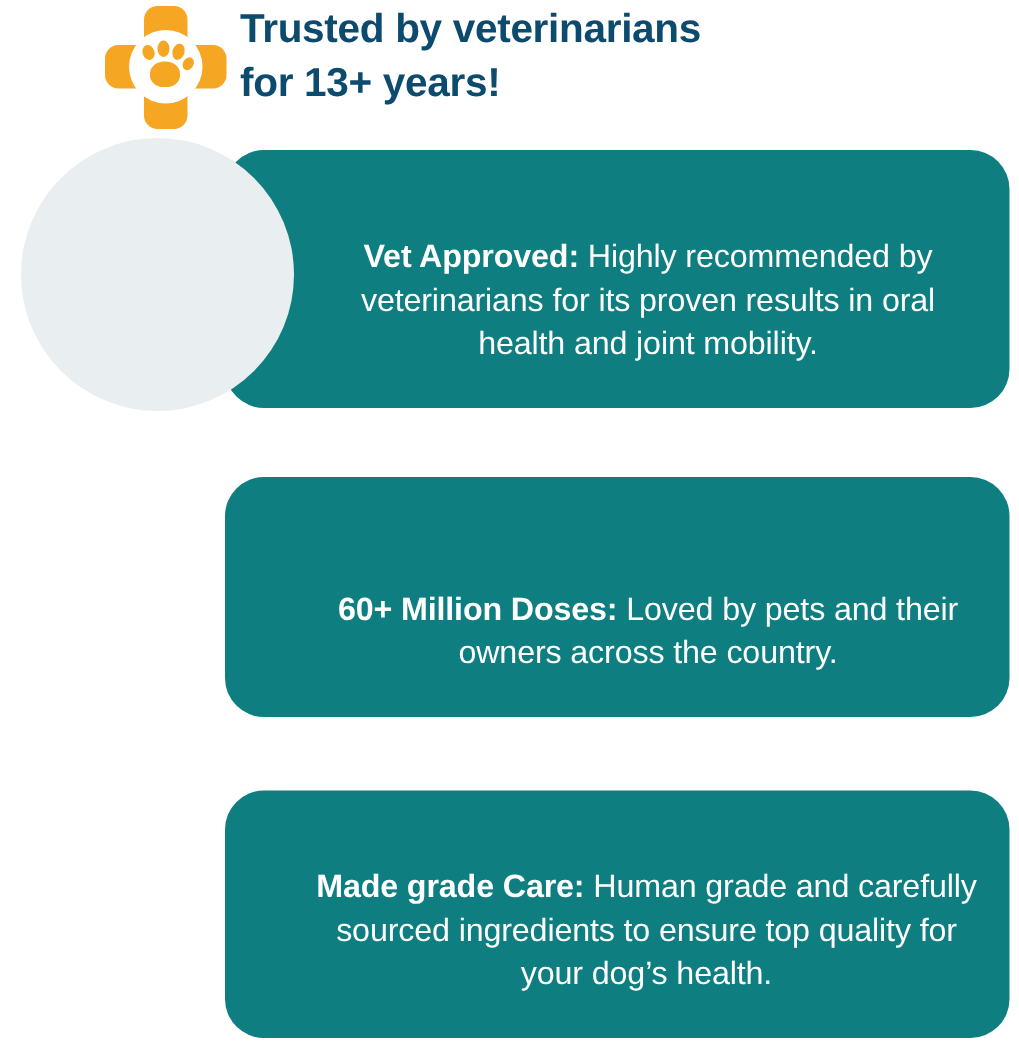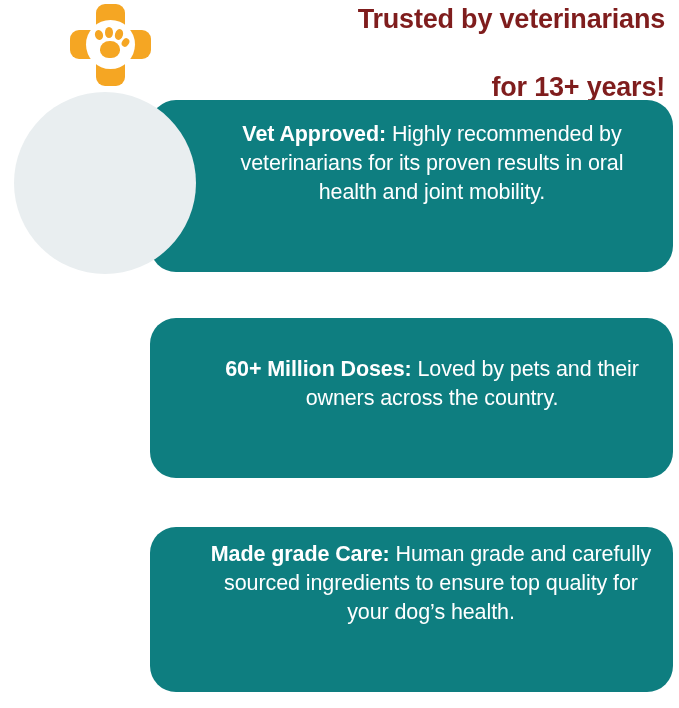--- a/index.html
+++ b/index.html
@@ -26,37 +26,37 @@
   .paw { position: absolute; left: 16px; top: 16px; width: 49px; height: 49px; }
   .paw i { position: absolute; background: #F5A623; border-radius: 50%; display: block; }
   .paw .t1 { left: 9px;  top: 10px; width: 8px;  height: 10px; transform: rotate(-18deg); }
   .paw .t2 { left: 19px; top: 7px;  width: 8px;  height: 11px; }
   .paw .t3 { left: 29px; top: 9px;  width: 8px;  height: 11px; transform: rotate(16deg); }
   .paw .t4 { left: 36px; top: 18px; width: 7px;  height: 9px;  transform: rotate(32deg); }
   .paw .pad{ left: 14px; top: 21px; width: 20px; height: 17px; border-radius: 48% 48% 45% 45%; }
 
   .header-title {
     position: absolute; left: 160px; top: 2px; width: 505px;
-    text-align: right; color: #7f1d1d;
+    text-align: left; color: #0c4a6e;
     font-size: 27px; font-weight: bold; line-height: 1.33;
     letter-spacing: -0.2px;
   }
-  .header-title .l2 { display: block; margin-top: 32px; }
+  .header-title .l2 { display: block; }
 
   
   .card {
     position: absolute; background: #0E7E80; border-radius: 26px;
   }
   .card-1 { left: 150px; top: 100px; width: 523px; height: 172px; }
   .card-2 { left: 150px; top: 318px; width: 523px; height: 160px; }
   .card-3 { left: 150px; top: 527px; width: 523px; height: 165px; }
 
   .card-text {
     position: absolute; color: #ffffff; text-align: center;
-    font-size: 21.5px; line-height: 1.34; letter-spacing: -0.1px;
+    font-size: 21.5px; line-height: 1.34; letter-spacing: -0.1px; margin-top: 37px;
   }
   .card-text b { font-weight: bold; }
   .ct-1 { left: 222px; top: 120px; width: 420px; }
   .ct-2 { left: 222px; top: 355px; width: 420px; }
   .ct-3 { left: 205px; top: 540px; width: 452px; }
 
   
   .photo {
     position: absolute; border-radius: 50%; overflow: hidden;
     background: #e9eef0;

